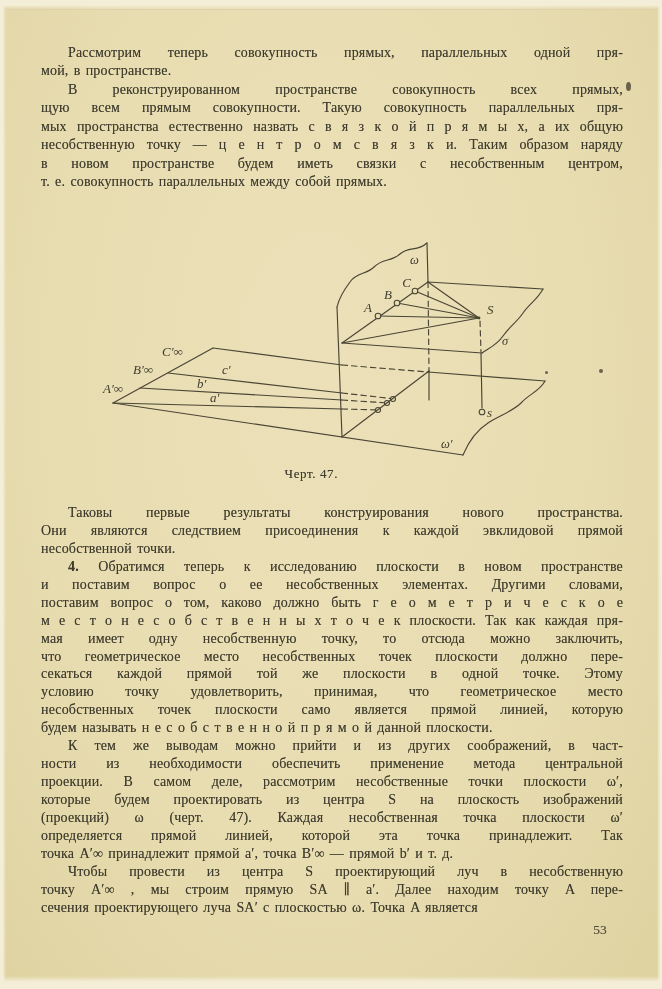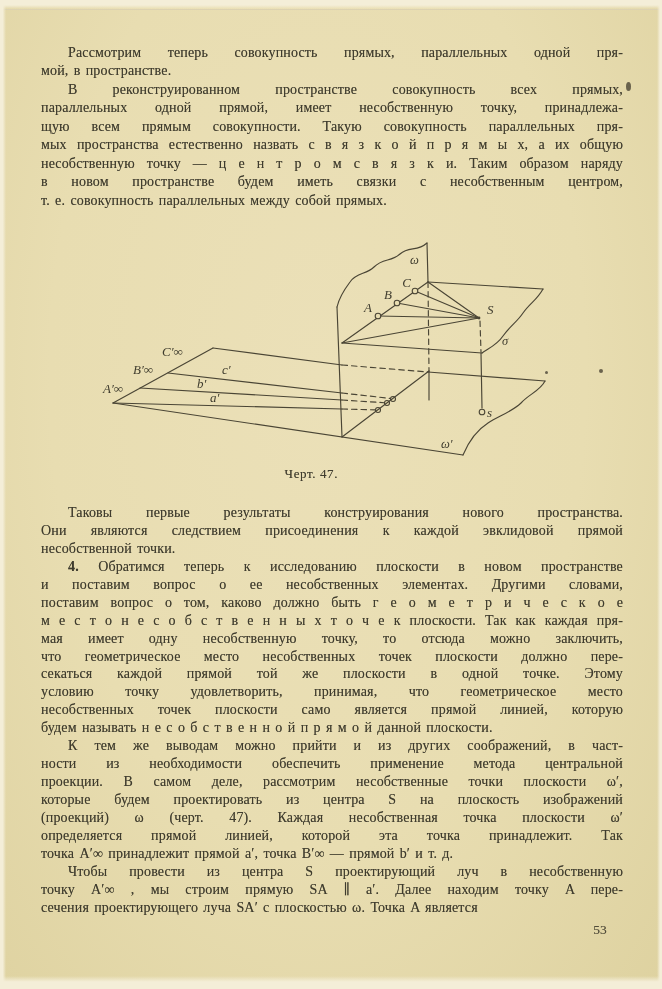--- a/index.html
+++ b/index.html
@@ -56,21 +56,20 @@
 <div class="paper">
   <div class="edge edge-top"></div>
   <div class="edge edge-left"></div>
   <div class="edge edge-bottom"></div>
   <div class="edge edge-right"></div>
 
   <div class="textblock tb1" id="block1">
       <div class="line indent">Рассмотрим теперь совокупность прямых, параллельных одной пря-</div>
       <div class="line pend">мой, в пространстве.</div>
       <div class="line indent">В реконструированном пространстве совокупность всех прямых,</div>
-      <div class="line">параллельных одной прямой, имеет несобственную точку, принадлежа-</div>
       <div class="line">щую всем прямым совокупности. Такую совокупность параллельных пря-</div>
       <div class="line">мых пространства естественно назвать с&nbsp;в&nbsp;я&nbsp;з&nbsp;к&nbsp;о&nbsp;й п&nbsp;р&nbsp;я&nbsp;м&nbsp;ы&nbsp;х, а их общую</div>
       <div class="line">несобственную точку — ц&nbsp;е&nbsp;н&nbsp;т&nbsp;р&nbsp;о&nbsp;м с&nbsp;в&nbsp;я&nbsp;з&nbsp;к&nbsp;и. Таким образом наряду</div>
       <div class="line">в новом пространстве будем иметь связки с несобственным центром,</div>
       <div class="line pend">т. е. совокупность параллельных между собой прямых.</div>
     </div>
 
   <svg class="figure" width="505" height="230" viewBox="85 236 505 230">
 
     <g>

